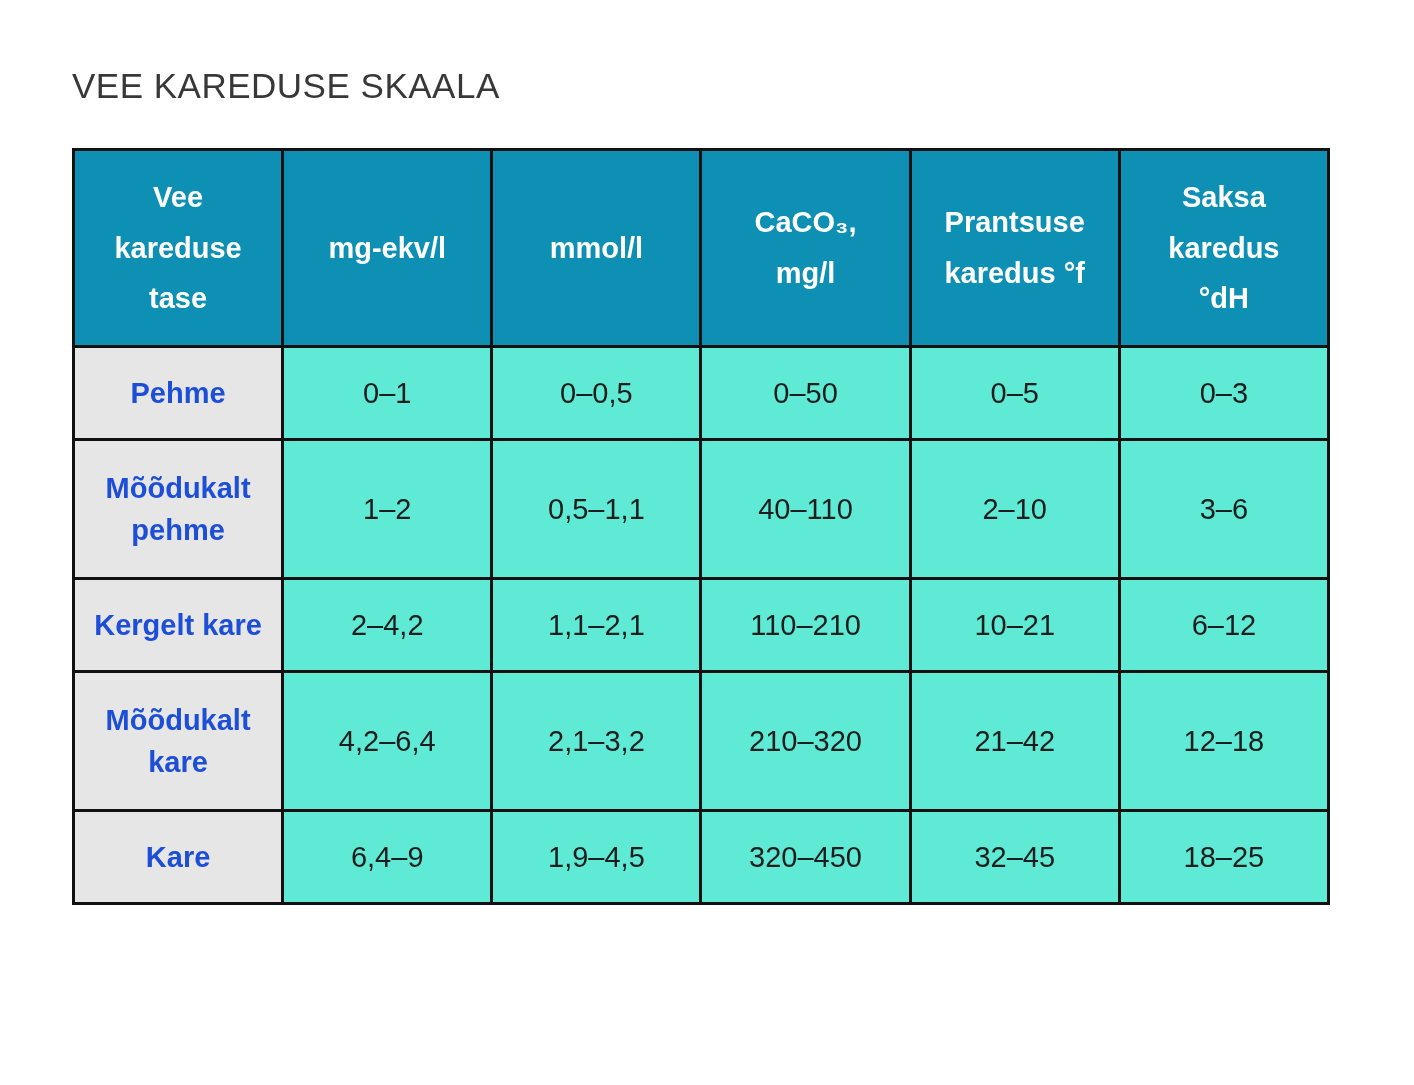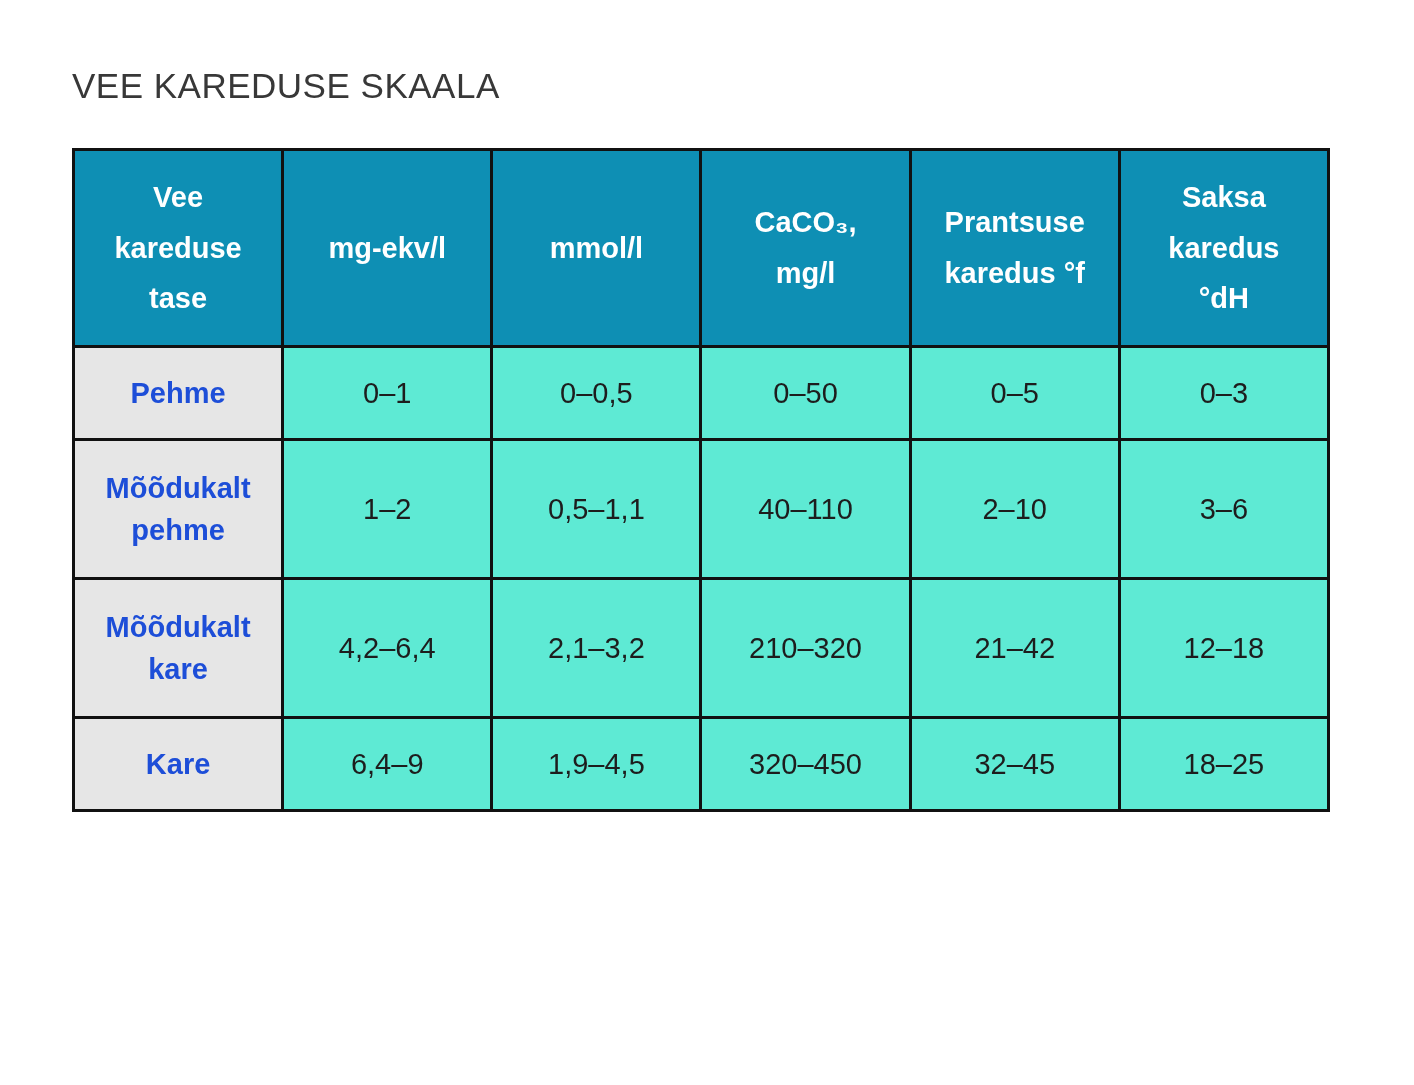--- a/index.html
+++ b/index.html
@@ -103,20 +103,28 @@
       </tr>
       <tr class="r-tall">
         <td class="row-label">Mõõdukalt
 pehme</td>
         <td class="cell">1–2</td>
         <td class="cell">0,5–1,1</td>
         <td class="cell">40–110</td>
         <td class="cell">2–10</td>
         <td class="cell">3–6</td>
       </tr>
+      <tr class="r-small">
+        <td class="row-label">Kergelt kare</td>
+        <td class="cell">2–4,2</td>
+        <td class="cell">1,1–2,1</td>
+        <td class="cell">110–210</td>
+        <td class="cell">10–21</td>
+        <td class="cell">6–12</td>
+      </tr>
       <tr class="r-tall">
         <td class="row-label">Mõõdukalt
 kare</td>
         <td class="cell">4,2–6,4</td>
         <td class="cell">2,1–3,2</td>
         <td class="cell">210–320</td>
         <td class="cell">21–42</td>
         <td class="cell">12–18</td>
       </tr>
       <tr class="r-small">

